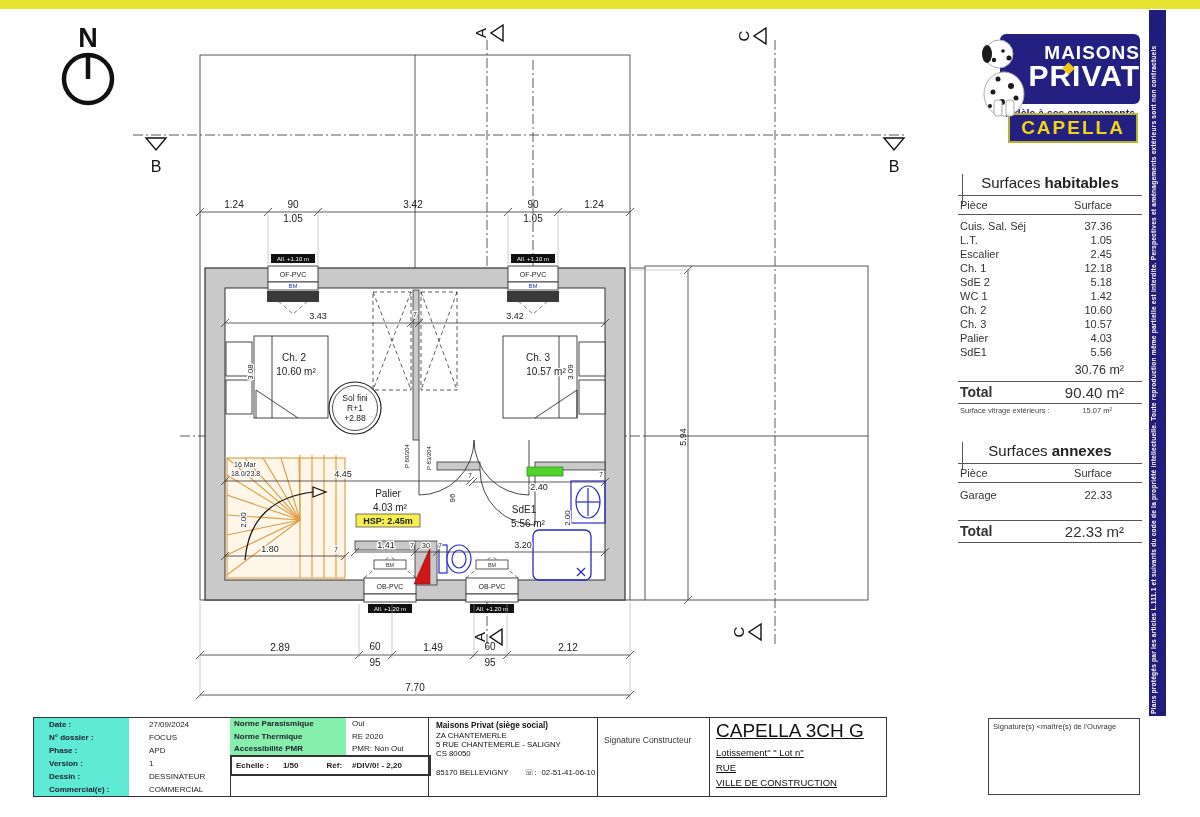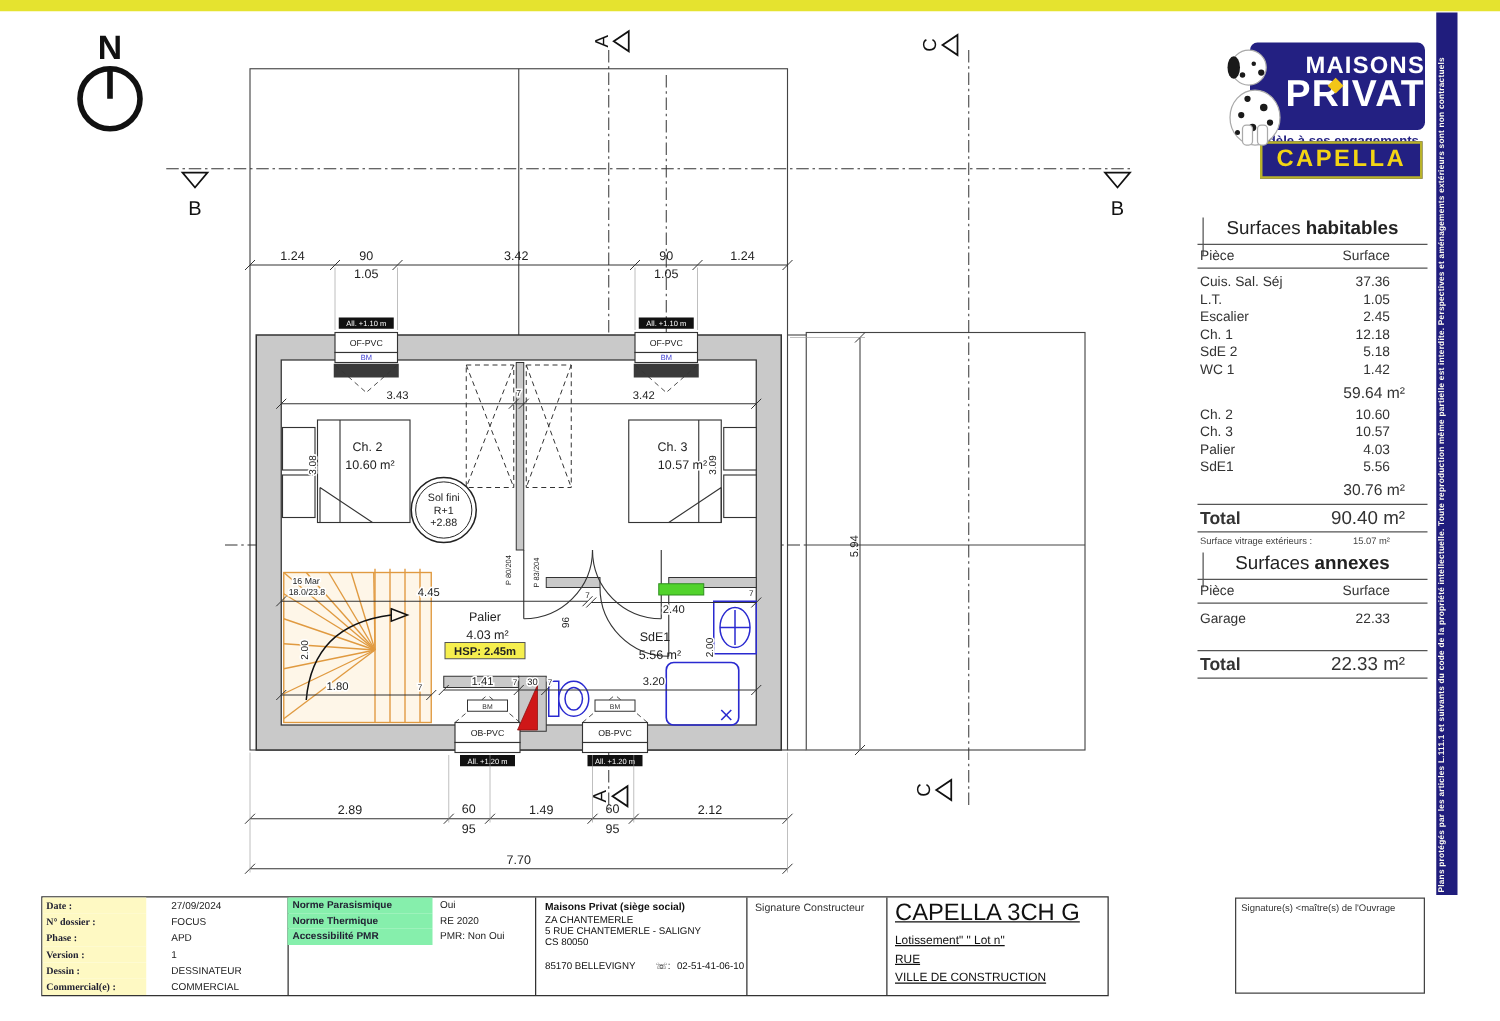--- a/index.html
+++ b/index.html
@@ -34,31 +34,31 @@
   .subtotal{text-align:right;padding-right:18px;font-size:12.5px;line-height:22px;}
   .totalrow{display:flex;justify-content:space-between;padding:2px 18px 2px 2px;
      border-top:1px solid #555;border-bottom:1px solid #555;font-size:14px;}
   .totalrow .tl{font-weight:bold;}
   .vitrage{display:flex;justify-content:space-between;padding:2px 30px 0 2px;font-size:7.5px;color:#444;}
   .tbar{position:absolute;width:0;border-left:1px solid #555;}
   
   #tblock{left:33px;top:717px;width:852px;height:78px;border:1.5px solid #333;font-size:8px;}
   .vline{position:absolute;top:0;bottom:0;border-left:1px solid #333;}
   .tb-row{position:absolute;display:flex;left:0;width:196px;height:13px;line-height:13px;}
-  .tb-label{width:80px;background:#fef9c3;padding-left:3px;font-weight:bold;color:#223;font-family:Liberation Serif, serif;}
+  .tb-label{width:80px;background:#5eead4;padding-left:15px;font-weight:bold;color:#223;}
   .tb-val{padding-left:20px;color:#222;}
   .mid-row{position:absolute;left:196px;display:flex;width:198px;height:12.5px;line-height:12.5px;}
   .mid-label{width:112px;background:#86efac;padding-left:4px;font-weight:bold;color:#223;}
   .mid-val{padding-left:6px;}
   #echellebox{position:absolute;left:196px;top:37px;width:197px;height:17px;border:2px solid #333;
      display:flex;align-items:center;font-size:8px;}
   #planetage{position:absolute;left:196px;top:54px;width:197px;height:22px;border:2px solid #333;
      border-top:none;font-size:15px;line-height:22px;padding-left:5px;color:#111;}
   .comp{position:absolute;left:402px;font-size:7.8px;color:#111;white-space:nowrap;}
-  #sigbox-txt{position:absolute;left:570px;top:3px;font-size:8.5px;color:#333;text-align:center;}
+  #sigbox-txt{position:absolute;left:570px;top:17px;font-size:8.5px;color:#333;text-align:center;}
   .proj{position:absolute;left:682px;white-space:nowrap;color:#111;text-decoration:underline;}
   #ownerbox{left:988px;top:718px;width:152px;height:77px;border:1.5px solid #444;font-size:7.6px;
      color:#333;padding:3px 4px;box-sizing:border-box;}
   svg text{font-family:"Liberation Sans",sans-serif;}
   .halo{paint-order:stroke;stroke:#fff;stroke-width:2.5px;}
 </style>
 </head>
 <body>
 
 <div id="sheet">
@@ -424,21 +424,20 @@
         <span>12.18</span>
       </div>
     <div class="trow">
         <span>SdE 2</span>
         <span>5.18</span>
       </div>
     <div class="trow">
         <span>WC 1</span>
         <span>1.42</span>
       </div>
-    <div class="subtotal">59.64 m²</div>
     <div class="trow">
         <span>Ch. 2</span>
         <span>10.60</span>
       </div>
     <div class="trow">
         <span>Ch. 3</span>
         <span>10.57</span>
       </div>
     <div class="trow">
         <span>Palier</span>
@@ -517,20 +516,26 @@
       </div>
     <div class="mid-row" style="top:12.5px">
         <span class="mid-label">Norme Thermique</span>
         <span class="mid-val">RE 2020</span>
       </div>
     <div class="mid-row" style="top:25px">
         <span class="mid-label">Accessibilité PMR</span>
         <span class="mid-val">PMR:  Non Oui</span>
       </div>
 
+    <div id="echellebox">
+      <b style="padding-left:4px">Echelle :</b>
+      <b style="padding-left:14px">1/50</b>
+      <b style="padding-left:28px">Réf:</b>
+      <b style="padding-left:10px">#DIV/0!  - 2,20</b>
+    </div>
 
     <div class="comp" style="top:3px;font-weight:bold;font-size:8.2px">Maisons Privat (siège social)</div>
     <div class="comp" style="top:13px">ZA CHANTEMERLE</div>
     <div class="comp" style="top:22px">5 RUE CHANTEMERLE - SALIGNY</div>
     <div class="comp" style="top:31px">CS 80050</div>
     <div class="comp" style="top:50px">
       <span>85170 BELLEVIGNY</span>
       <span style="padding-left:14px">☏:</span>
       <span style="padding-left:3px">02-51-41-06-10</span>
     </div>

